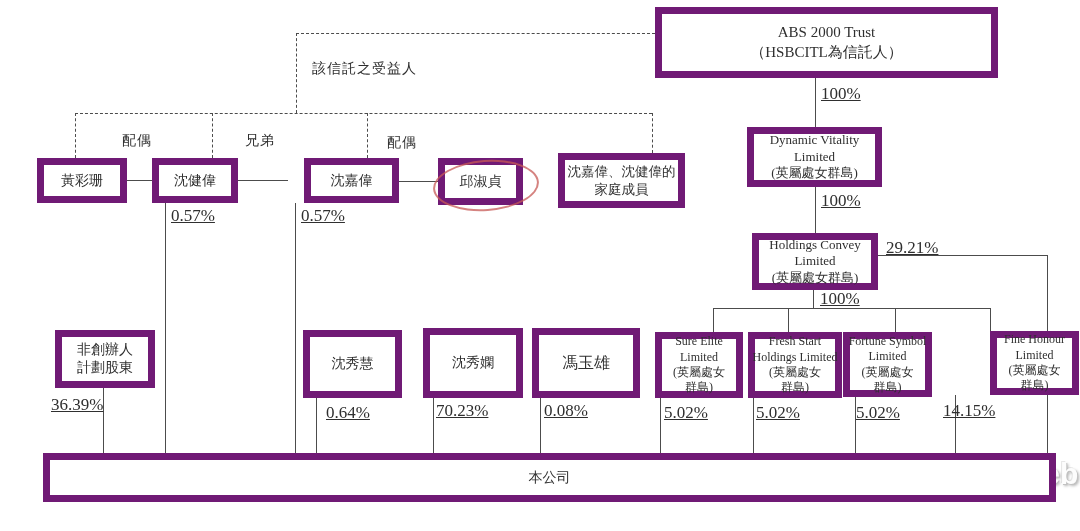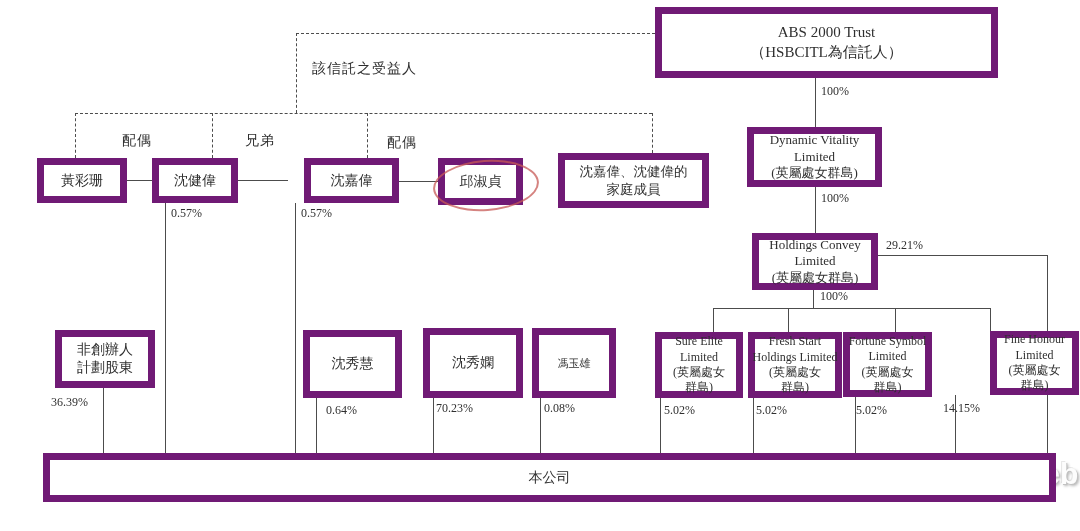--- a/index.html
+++ b/index.html
@@ -10,21 +10,21 @@
   .node{
     position:absolute;border:7px solid #701a75;background:#fff;
     display:flex;flex-direction:column;align-items:center;justify-content:center;
     text-align:center;line-height:1.28;box-sizing:border-box;
   }
   .node span{display:block;white-space:nowrap;}
   .hline{position:absolute;height:0;border-top:1px solid #4c4c4c;}
   .vline{position:absolute;width:0;border-left:1px solid #4c4c4c;}
   .hline.dashed{border-top:1px dashed #4c4c4c;}
   .vline.dashed{border-left:1px dashed #4c4c4c;}
-  .pct{position:absolute;font-size:12px;white-space:nowrap;}
+  .pct{position:absolute;font-size:17px;white-space:nowrap;text-decoration:underline;}
   .rel{position:absolute;font-size:14px;letter-spacing:1px;white-space:nowrap;}
   .highlight-ellipse{
     position:absolute;border:2px solid rgba(199,90,85,0.75);border-radius:50%;
     transform:rotate(-4deg);background:transparent;
   }
   .watermark{
     position:absolute;left:766px;top:449px;display:flex;align-items:center;gap:6px;
     font-family:"Liberation Sans","DejaVu Sans",sans-serif;
   }
   .watermark .wm-text{
@@ -128,35 +128,35 @@
     <div class="node" style="left: 152px; top: 158px; width: 86px; height: 45px; font-size: 14px;">
       <span>沈健偉</span>
     </div>
     <div class="node" style="left: 304px; top: 158px; width: 95px; height: 45px; font-size: 14px;">
       <span>沈嘉偉</span>
     </div>
     <div class="node" style="left: 438px; top: 158px; width: 85px; height: 47px; font-size: 14px;">
       <span>邱淑貞</span>
     </div>
     <div class="highlight-ellipse" style="left: 433px; top: 160px; width: 102px; height: 47px;"></div>
-    <div class="node" style="left: 558px; top: 153px; width: 151px; height: 55px; font-size: 13.5px;">
+    <div class="node" style="left: 558px; top: 153px; width: 127px; height: 55px; font-size: 13.5px;">
       <span>沈嘉偉、沈健偉的</span>
       <span>家庭成員</span>
     </div>
     <div class="node" style="left: 55px; top: 330px; width: 100px; height: 58px; font-size: 14px;">
       <span>非創辦人</span>
       <span>計劃股東</span>
     </div>
     <div class="node" style="left: 303px; top: 330px; width: 99px; height: 68px; font-size: 14px;">
       <span>沈秀慧</span>
     </div>
     <div class="node" style="left: 423px; top: 328px; width: 100px; height: 70px; font-size: 14px;">
       <span>沈秀嫻</span>
     </div>
-    <div class="node" style="left: 532px; top: 328px; width: 84px; height: 70px; font-size: 11px;">
+    <div class="node" style="left: 532px; top: 328px; width: 108px; height: 70px; font-size: 16px;">
       <span>馮玉雄</span>
     </div>
     <div class="node" style="left: 43px; top: 453px; width: 1013px; height: 49px; font-size: 14px;">
       <span>本公司</span>
     </div>
     <span class="pct" style="left: 821px; top: 84px;">100%</span>
     <span class="pct" style="left: 821px; top: 191px;">100%</span>
     <span class="pct" style="left: 820px; top: 289px;">100%</span>
     <span class="pct" style="left: 886px; top: 238px;">29.21%</span>
     <span class="pct" style="left: 171px; top: 206px;">0.57%</span>

